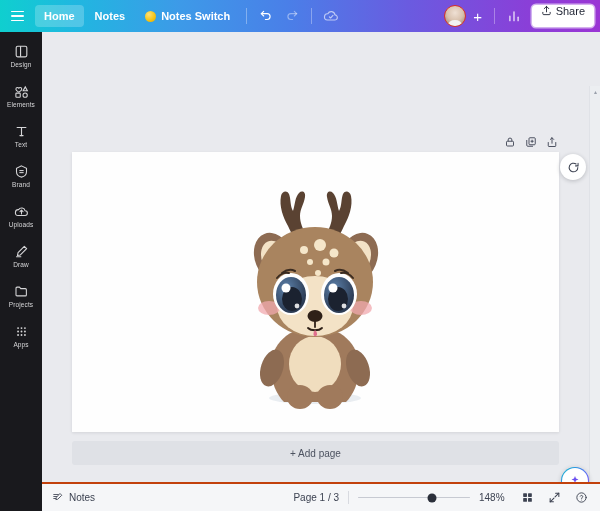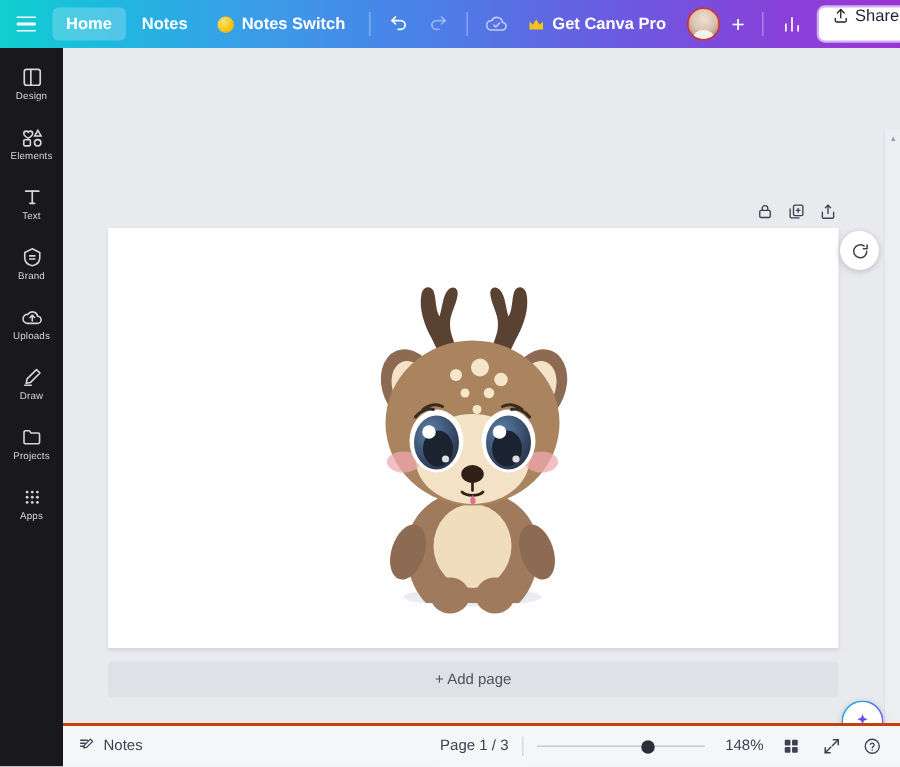--- a/index.html
+++ b/index.html
@@ -165,21 +165,21 @@
     display: flex; align-items: center; gap: 5px;
     font-size: 10px; color: #3c4251; cursor: pointer;
   }
   .bb-right { margin-left: auto; display: flex; align-items: center; gap: 9px; }
   .page-count { font-size: 10px; color: #3c4251; white-space: nowrap; }
   .bb-sep { width: 1px; height: 13px; background: #d8dae0; }
   .zoom-slider { position: relative; width: 112px; height: 12px; display: flex; align-items: center; cursor: pointer; }
   .zoom-track { width: 100%; height: 1.6px; background: #c7cad2; border-radius: 2px; }
   .zoom-knob { position: absolute; left: 66%; top: 50%; transform: translate(-50%,-50%);
     width: 9px; height: 9px; border-radius: 50%; background: #2b2f3a; }
-  .zoom-pct { font-size: 10px; color: #3c4251; min-width: 30px; text-align: right; }
+  .zoom-pct { font-size: 10px; color: #3c4251; min-width: 30px; }
   .bb-icon { width: 18px; height: 18px; display: flex; align-items: center; justify-content: center; cursor: pointer; }
 </style>
 </head>
 <body>
 
 <div id="app">
 
   <div class="topbar">
     <div class="tb-left">
       <div class="hamburger">
@@ -215,28 +215,20 @@
       <div class="tb-sep"></div>
       <div class="icon-btn">
         <svg width="16" height="16" viewBox="0 0 24 24" fill="none" stroke="rgba(255,255,255,0.62)" stroke-width="1.7" stroke-linecap="round" stroke-linejoin="round">
           <path d="M6.5 18h11a3.8 3.8 0 0 0 .4-7.6A5.6 5.6 0 0 0 7.3 8.6 4.2 4.2 0 0 0 6.5 18z"></path>
           <polyline points="9.5 13.2 11.3 15 15 11.2"></polyline>
         </svg>
       </div>
     </div>
 
     <div class="tb-right">
-      <div class="pro-btn">
-        <span class="crown">
-          <svg width="11" height="9" viewBox="0 0 24 20">
-              <path d="M2 5l5 5 5-8 5 8 5-5v12H2z" fill="#f5c518"></path>
-            </svg>
-        </span>
-        <span>Get Canva Pro</span>
-      </div>
       <div class="avatar"></div>
       <div class="plus-btn">+</div>
       <div class="tb-sep"></div>
       <div class="icon-btn">
         <svg width="14" height="14" viewBox="0 0 24 24" fill="none" stroke="#ffffff" stroke-width="1.9" stroke-linecap="round">
           <line x1="5" y1="20" x2="5" y2="12"></line>
             <line x1="12" y1="20" x2="12" y2="5"></line>
             <line x1="19" y1="20" x2="19" y2="14"></line>
         </svg>
       </div>

